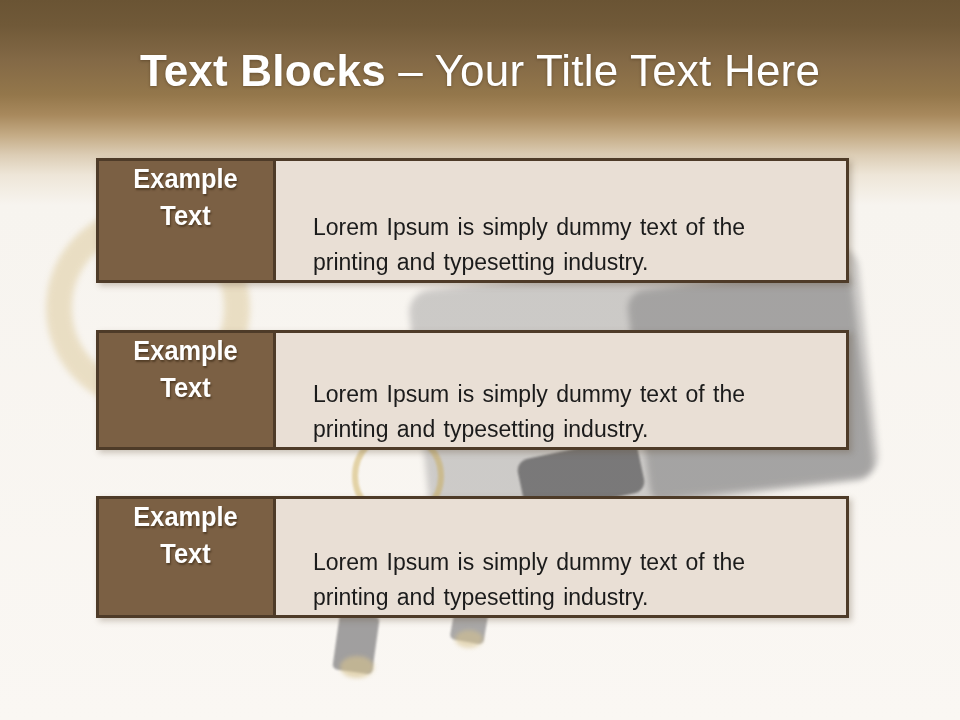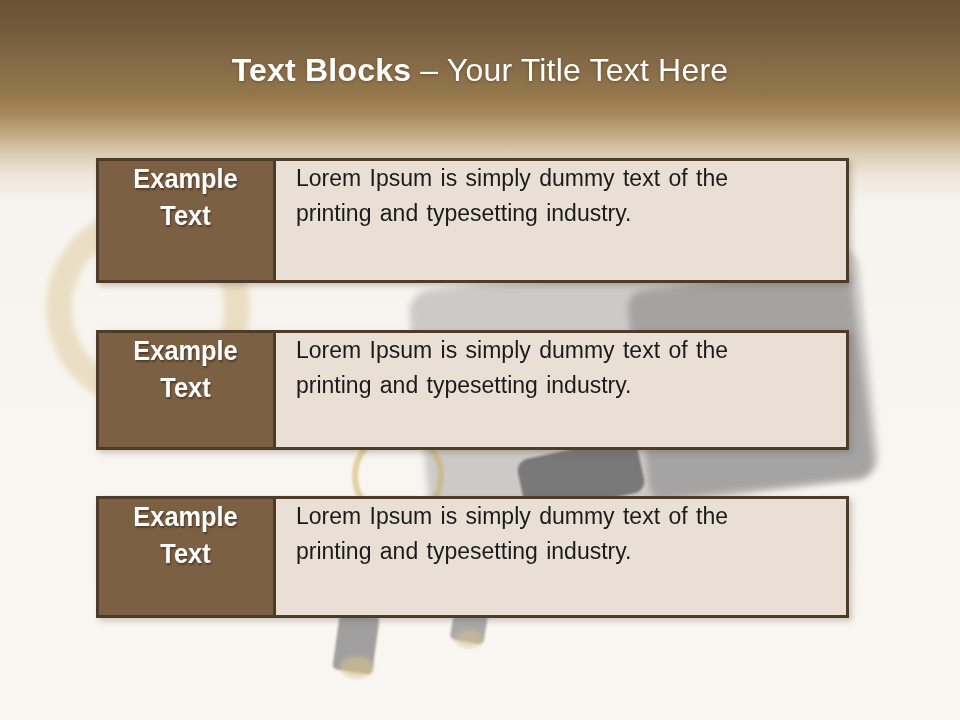--- a/index.html
+++ b/index.html
@@ -69,21 +69,21 @@
 
   
   .slide-header {
     position: absolute; left: 0; top: 0; width: 960px; height: 130px;
     z-index: 3;
     display: flex; align-items: center; justify-content: center;
   }
   .slide-title {
     margin-top: 11px;
     color: #ffffff;
-    font-size: 32px;
+    font-size: 44px;
     letter-spacing: 0.2px;
     text-shadow: 0 1px 3px rgba(40,25,10,0.35);
     white-space: nowrap;
   }
   .slide-title .t-bold { font-weight: bold; }
   .slide-title .t-regular { font-weight: normal; }
 
   
   .block {
     position: absolute; left: 96px; width: 747px;
@@ -109,22 +109,22 @@
     text-align: center;
     color: #ffffff;
     font-weight: bold;
     font-size: 27px;
     line-height: 37px;
     transform: scaleX(0.94);
     text-shadow: 1px 2px 2px rgba(50, 33, 15, 0.55);
   }
   .block-body {
     flex: 1 1 auto;
-    display: flex; align-items: flex-start;
-    padding-left: 20px; padding-right: 18px;
+    display: flex; align-items: flex-end;
+    padding-left: 37px; padding-right: 18px;
   }
   .block-body-text {
     max-width: 505px;
     color: #1b1b1b;
     font-size: 23px;
     line-height: 35px;
     word-spacing: 2px;
   }
 </style>
 </head>

